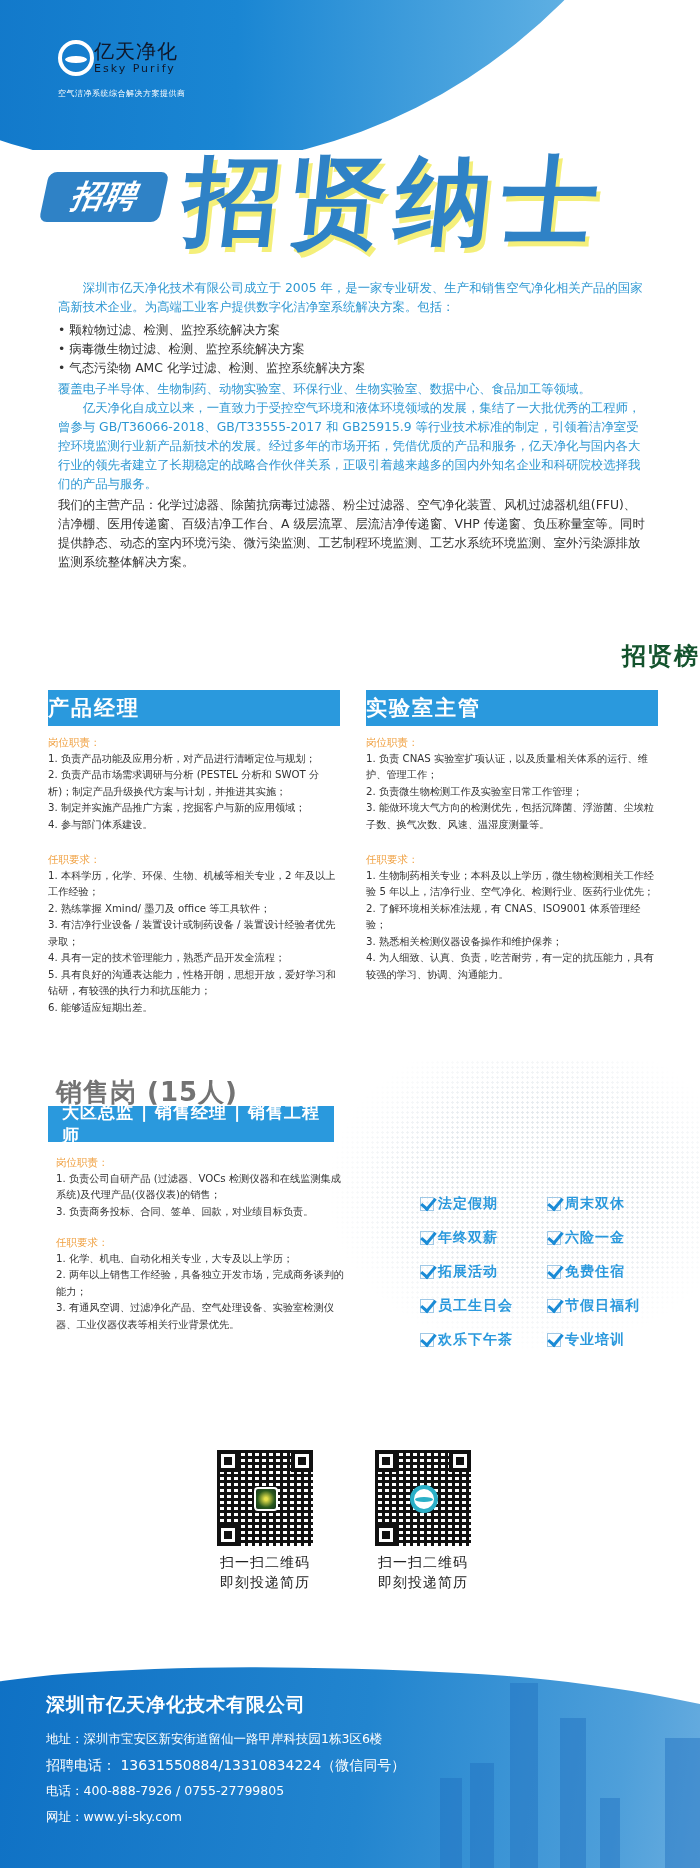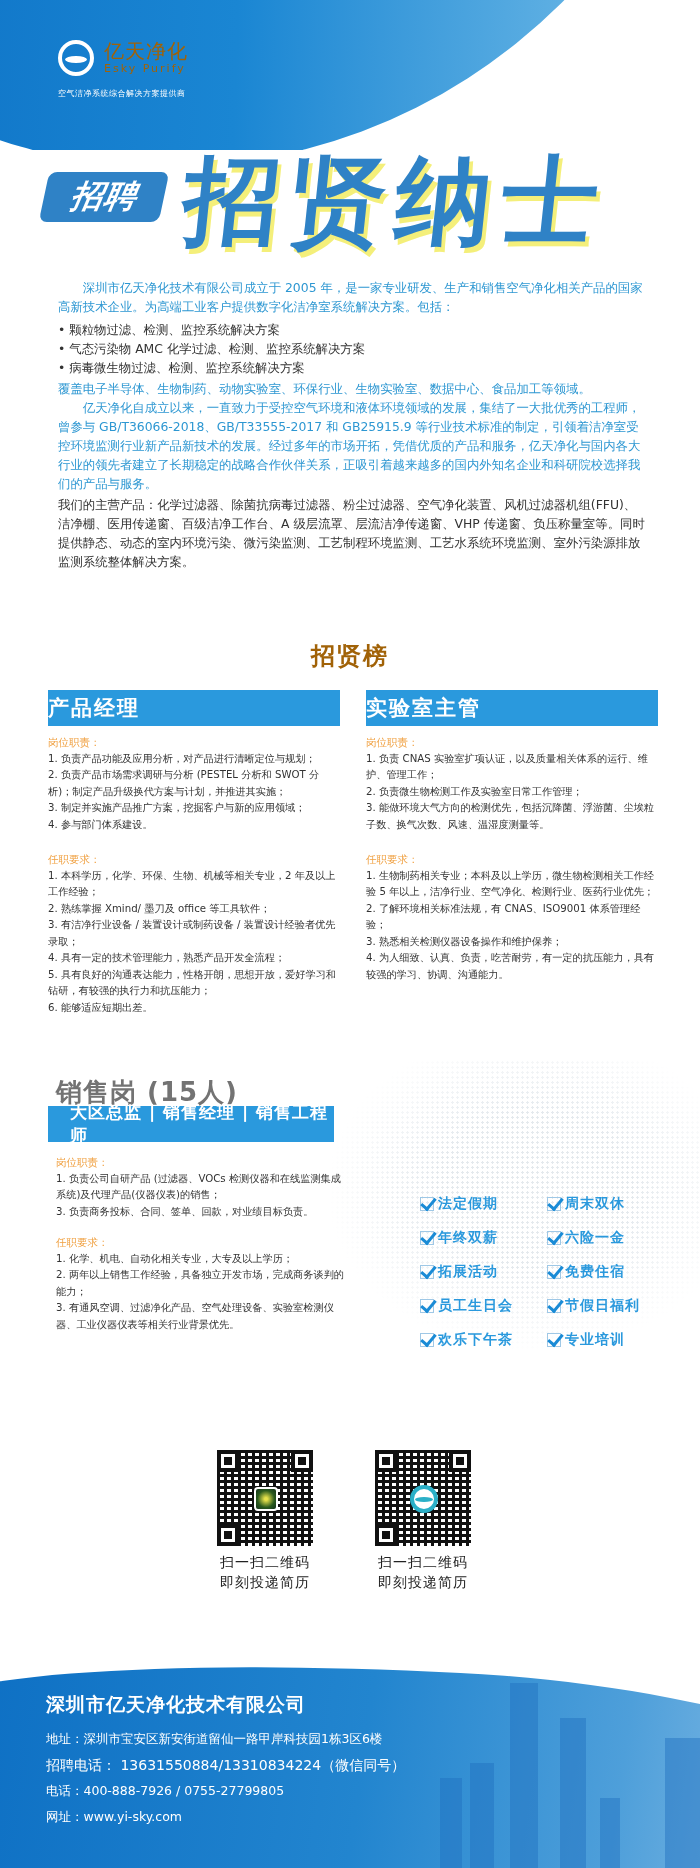--- a/index.html
+++ b/index.html
@@ -17,21 +17,21 @@
     transform: rotate(-8deg);
   }
   .logo { position: absolute; left: 58px; top: 40px; display: flex; align-items: center; }
   .logo-mark {
     width: 36px; height: 36px; border-radius: 50%; border: 4px solid #fff; position: relative; overflow: hidden;
   }
   .logo-mark::after {
     content: ""; position: absolute; left: 3px; right: 3px; top: 12px; height: 7px; border-radius: 50%;
     background: #fff;
   }
-  .logo-text { margin-left: 10px; color: #a16207; }
+  .logo-text { color: #0f172a; }
   .logo-cn { font-size: 20px; letter-spacing: 1px; line-height: 22px; }
   .logo-en { font-size: 11px; letter-spacing: 2px; line-height: 14px; }
   .logo-tag { position: absolute; left: 58px; top: 88px; color: #fff; font-size: 8px; letter-spacing: 0.5px; }
 
   
   .title-wrap { position: absolute; left: 44px; top: 150px; width: 630px; height: 100px; }
   .badge-zhaopin {
     position: absolute; left: 0; top: 22px; width: 120px; height: 50px;
     background: #2f82c6; border-radius: 8px; transform: skewX(-12deg);
     display: flex; align-items: center; justify-content: center;
@@ -52,36 +52,36 @@
   .intro { position: absolute; left: 58px; top: 278px; width: 590px; font-size: 12.4px; line-height: 19px; }
   .intro .blue { color: #2d97d2; }
   .intro .indent { text-indent: 2em; }
   .intro ul { list-style: none; margin: 4px 0 2px 0; color: #333; }
   .intro ul li { line-height: 19px; }
   .intro ul li::before { content: "• "; }
   .intro .dark { color: #333; margin-top: 2px; }
 
   
   .section-heading {
-    position: absolute; left: 0; width: 700px; top: 640px; text-align: center;
-    font-size: 24px; font-weight: bold; color: #a16207; letter-spacing: 2px;
+    position: absolute; left: 0; width: 700px; top: 640px; text-align: right;
+    font-size: 24px; font-weight: bold; color: #14532d; letter-spacing: 2px;
   }
 
   
   .job { position: absolute; width: 292px; font-size: 10.2px; line-height: 16.5px; color: #333; }
   .job-title {
     height: 36px; background: #2a99dd; color: #fff; font-weight: bold; font-size: 21px;
     display: flex; align-items: center; letter-spacing: 2px; margin-bottom: 8px;
   }
   .job .label { color: #f0a040; font-size: 10.5px; margin-top: 4px; }
   .job .gap { height: 14px; }
 
   .sales-heading { position: absolute; left: 56px; top: 1075px; font-size: 26px; font-weight: bold; color: #737373; letter-spacing: 1px; }
   .sales-bar { position: absolute; left: 48px; top: 1106px; width: 286px; height: 36px; background: #2a99dd; color: #fff;
-    font-weight: bold; font-size: 17px; display: flex; align-items: center; padding-left: 22px; letter-spacing: 1px; }
+    font-weight: bold; font-size: 17px; display: flex; align-items: center; padding-left: 14px; letter-spacing: 1px; }
 
   
   .map-dots {
     position: absolute; left: 330px; top: 1060px; width: 370px; height: 290px; opacity: 0.55;
     background-image: radial-gradient(circle, #cfd8e0 1.1px, transparent 1.3px);
     background-size: 5px 5px;
     -webkit-mask-image: radial-gradient(ellipse at 55% 45%, #000 35%, transparent 72%);
             mask-image: radial-gradient(ellipse at 55% 45%, #000 35%, transparent 72%);
   }
 
@@ -152,22 +152,22 @@
   <div class="badge-zhaopin">
     <span>招聘</span>
   </div>
   <div class="big-title">招贤纳士</div>
 </div>
 
 <div class="intro">
   <p class="blue indent">深圳市亿天净化技术有限公司成立于 2005 年，是一家专业研发、生产和销售空气净化相关产品的国家高新技术企业。为高端工业客户提供数字化洁净室系统解决方案。包括：</p>
   <ul>
     <li>颗粒物过滤、检测、监控系统解决方案</li>
+    <li>病毒微生物过滤、检测、监控系统解决方案</li>
     <li>气态污染物 AMC 化学过滤、检测、监控系统解决方案</li>
-    <li>病毒微生物过滤、检测、监控系统解决方案</li>
   </ul>
   <p class="blue">覆盖电子半导体、生物制药、动物实验室、环保行业、生物实验室、数据中心、食品加工等领域。</p>
   <p class="blue indent">亿天净化自成立以来，一直致力于受控空气环境和液体环境领域的发展，集结了一大批优秀的工程师，曾参与 GB/T36066-2018、GB/T33555-2017 和 GB25915.9 等行业技术标准的制定，引领着洁净室受控环境监测行业新产品新技术的发展。经过多年的市场开拓，凭借优质的产品和服务，亿天净化与国内各大行业的领先者建立了长期稳定的战略合作伙伴关系，正吸引着越来越多的国内外知名企业和科研院校选择我们的产品与服务。</p>
   <p class="dark">我们的主营产品：化学过滤器、除菌抗病毒过滤器、粉尘过滤器、空气净化装置、风机过滤器机组(FFU)、洁净棚、医用传递窗、百级洁净工作台、A 级层流罩、层流洁净传递窗、VHP 传递窗、负压称量室等。同时提供静态、动态的室内环境污染、微污染监测、工艺制程环境监测、工艺水系统环境监测、室外污染源排放监测系统整体解决方案。</p>
 </div>
 
 <div class="section-heading">招贤榜</div>
 
 <div class="job" style="left:48px; top:690px;">
   <div class="job-title">产品经理</div>

